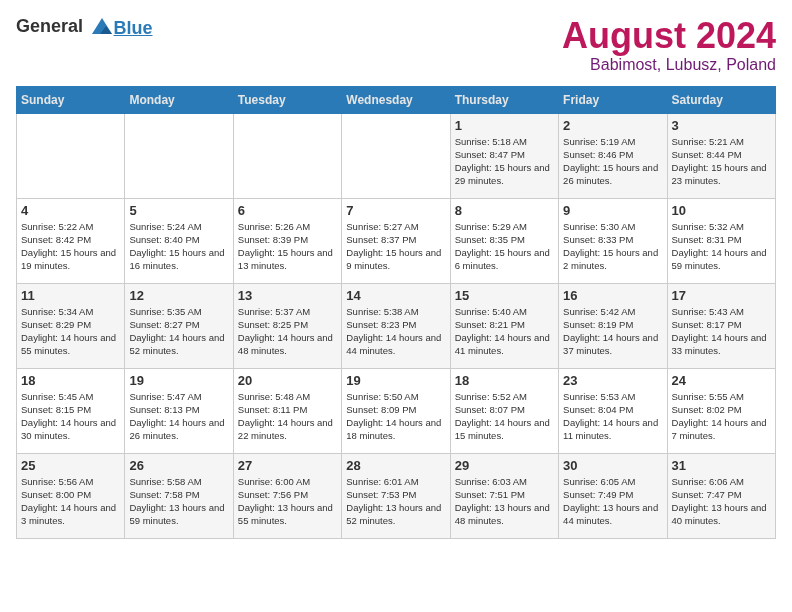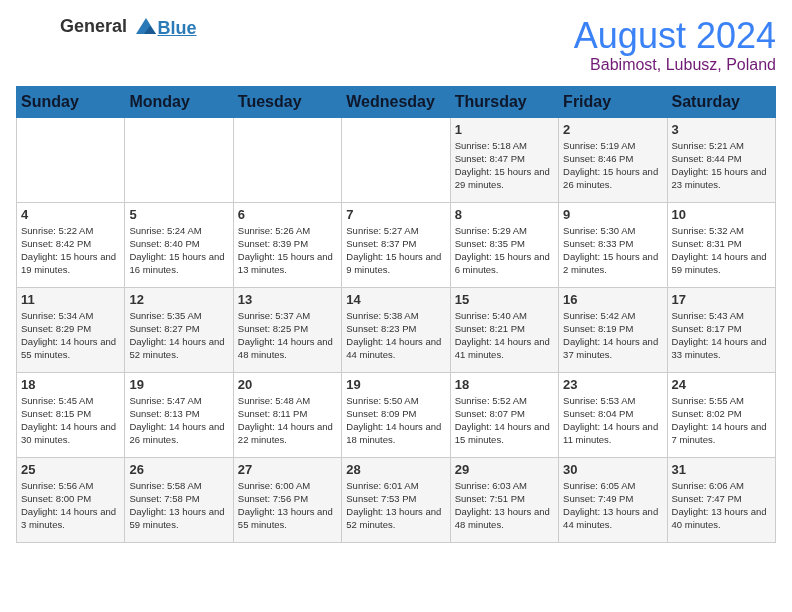--- a/index.html
+++ b/index.html
@@ -12,21 +12,20 @@
     }
     .header-section {
       display: flex;
       justify-content: space-between;
       align-items: flex-start;
       margin-bottom: 12px;
     }
     .logo {
       display: flex;
       align-items: center;
-      margin-left: 44px;
     }
     .logo-text-general {
       font-size: 18px;
       font-weight: bold;
       color: #333;
     }
     .logo-text-blue {
       font-size: 18px;
       font-weight: bold;
       color: #2a7ab8;
@@ -35,37 +34,37 @@
     .logo-icon {
       width: 24px;
       height: 24px;
       margin-left: 2px;
     }
     .title-section {
       text-align: right;
     }
     .calendar-title {
       font-size: 36px;
-      font-weight: normal;
-      color: #3b82f6;
+      font-weight: bold;
+      color: #be185d;
       line-height: 1.1;
     }
     .calendar-subtitle {
       font-size: 16px;
       color: #701a75;
     }
     table {
       width: 100%;
       border-collapse: collapse;
       table-layout: fixed;
     }
     thead tr th {
       background-color: #2a7ab8;
-      color: #0f172a;
-      font-size: 16px;
+      color: #e5e5e5;
+      font-size: 12px;
       font-weight: bold;
       padding: 6px 4px;
       text-align: left;
       border: 1px solid #2a7ab8;
       margin-left: 32px;
     }
     tbody tr td {
       border: 1px solid #ccc;
       vertical-align: top;
       padding: 4px 4px;

